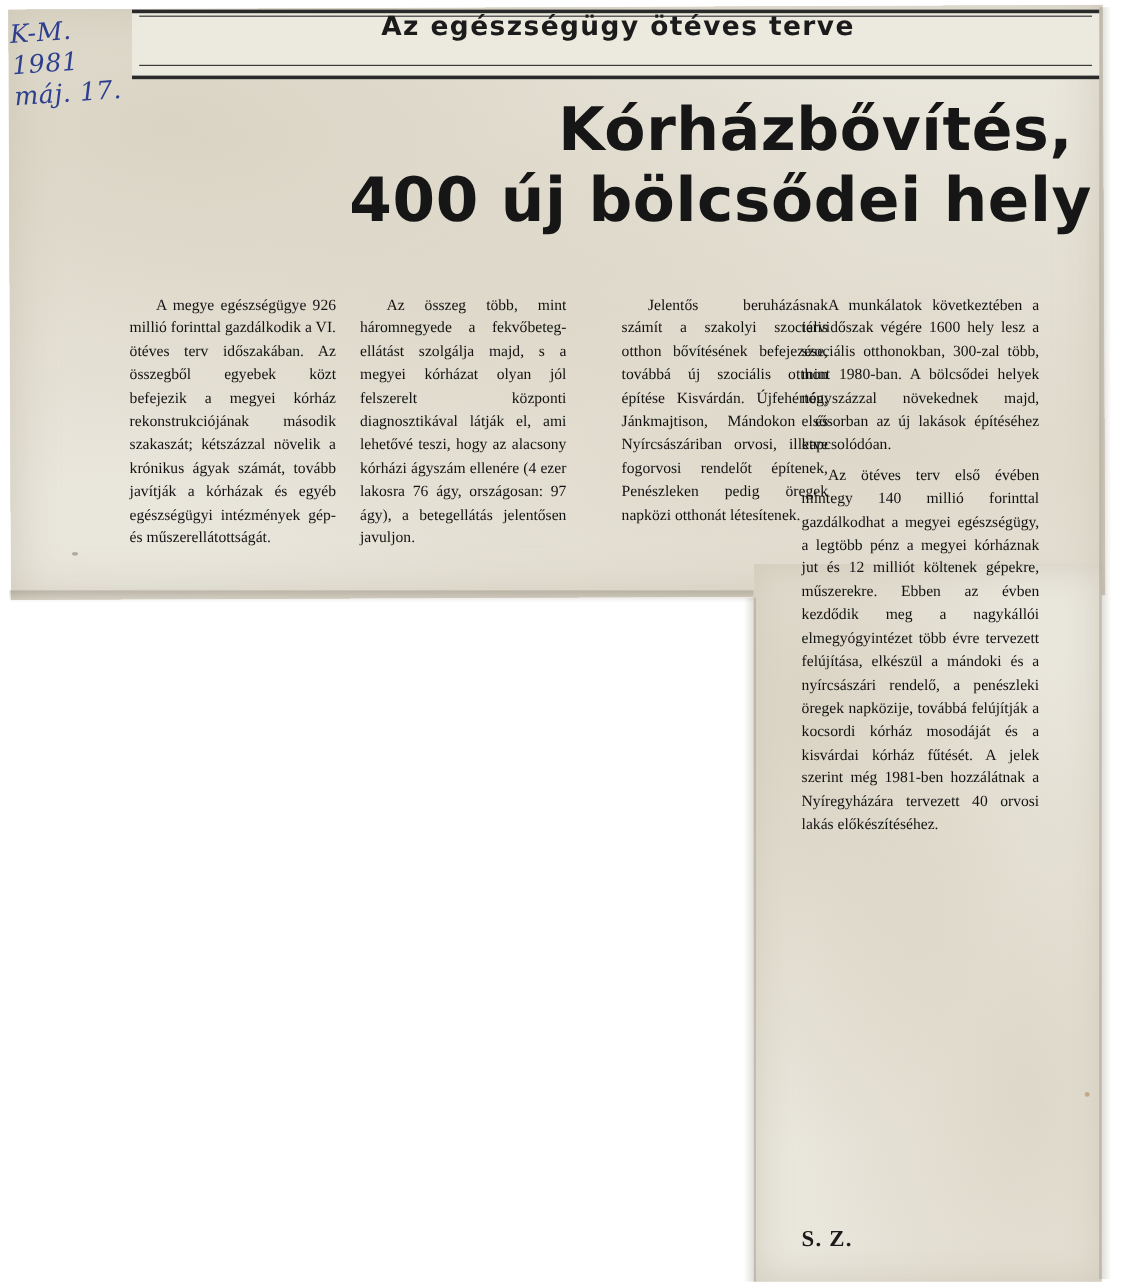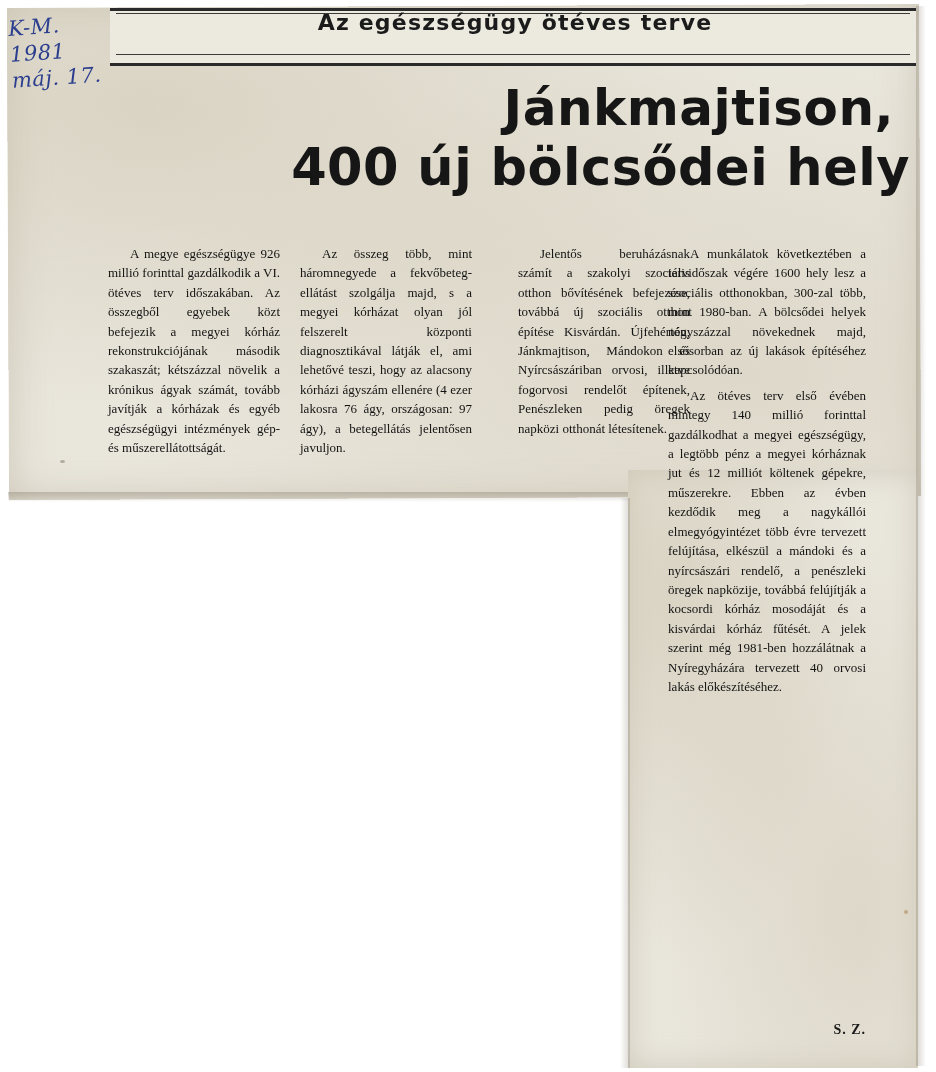--- a/index.html
+++ b/index.html
@@ -166,24 +166,24 @@
   .col-1 { left: 108px; top: 244px; width: 172px; }
   .col-2 { left: 300px; top: 244px; width: 172px; }
   .col-3 { left: 518px; top: 244px; width: 172px; }
   .col-4 { left: 668px; top: 244px; width: 198px; }
 
   .signature {
     position: absolute;
     left: 668px;
     top: 1022px;
     width: 198px;
-    text-align: right;
+    text-align: left;
     font-family: "Liberation Serif", serif;
     font-weight: bold;
-    font-size: 14px;
+    font-size: 19px;
     letter-spacing: 1px;
     color: #1a1a1a;
   }
 
   
   .speck {
     position: absolute;
     background: #8d8471;
     border-radius: 50%;
     opacity: 0.6;
@@ -211,21 +211,21 @@
     <div>K-M.</div>
     <div>1981</div>
     <div>máj. 17.</div>
   </div>
 
   <div class="kicker-band"></div>
   <div class="kicker-inner"></div>
   <div class="kicker-text">Az egészségügy ötéves terve</div>
 
   <div class="headline">
-    <div class="l1">Jánkmajtison,</div>
+    <div class="l1">Kórházbővítés,</div>
     <div class="l2">400 új bölcsődei hely</div>
   </div>
 
   <div class="col col-1">
     <p>A megye egészségügye 926 millió forinttal gazdálkodik a VI. ötéves terv időszakában. Az összegből egyebek közt befejezik a megyei kórház rekonstrukciójának második szakaszát; kétszázzal növelik a krónikus ágyak számát, tovább javítják a kórházak és egyéb egészségügyi intézmények gép- és műszerellátottságát.</p>
   </div>
 
   <div class="col col-2">
     <p>Az összeg több, mint háromnegyede a fekvőbeteg-ellátást szolgálja majd, s a megyei kórházat olyan jól felszerelt központi diagnosztikával látják el, ami lehetővé teszi, hogy az alacsony kórházi ágyszám ellenére (4 ezer lakosra 76 ágy, országosan: 97 ágy), a betegellátás jelentősen javuljon.</p>
   </div>

